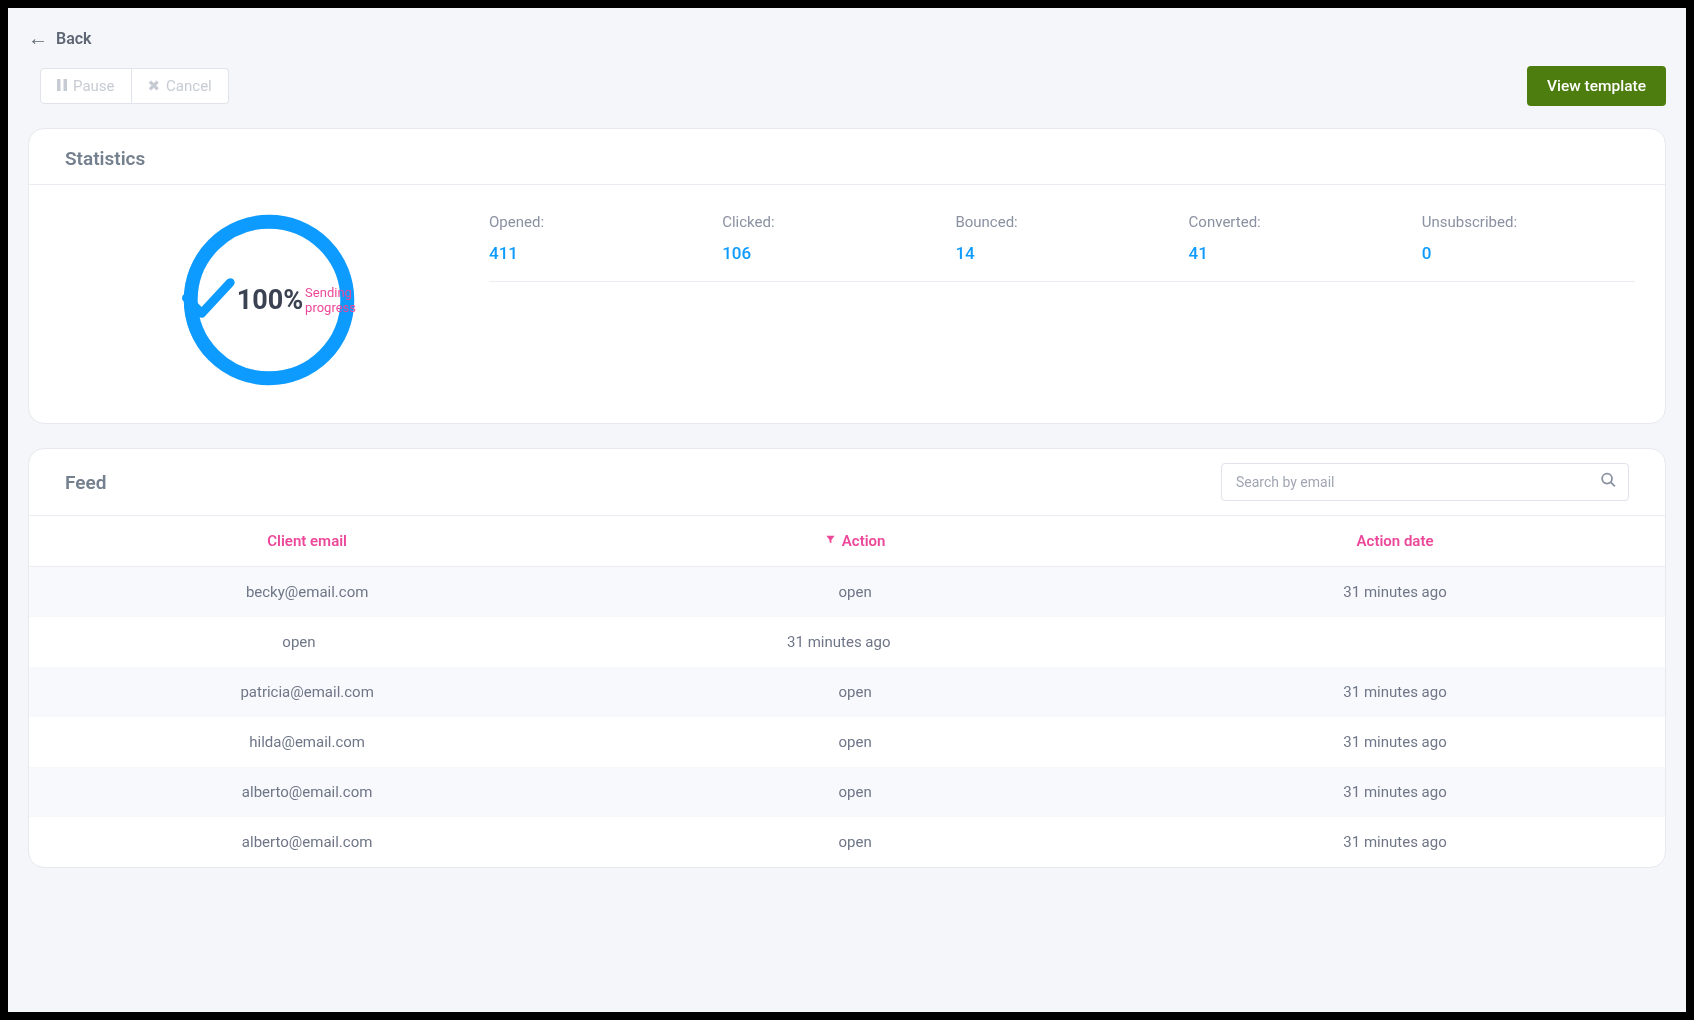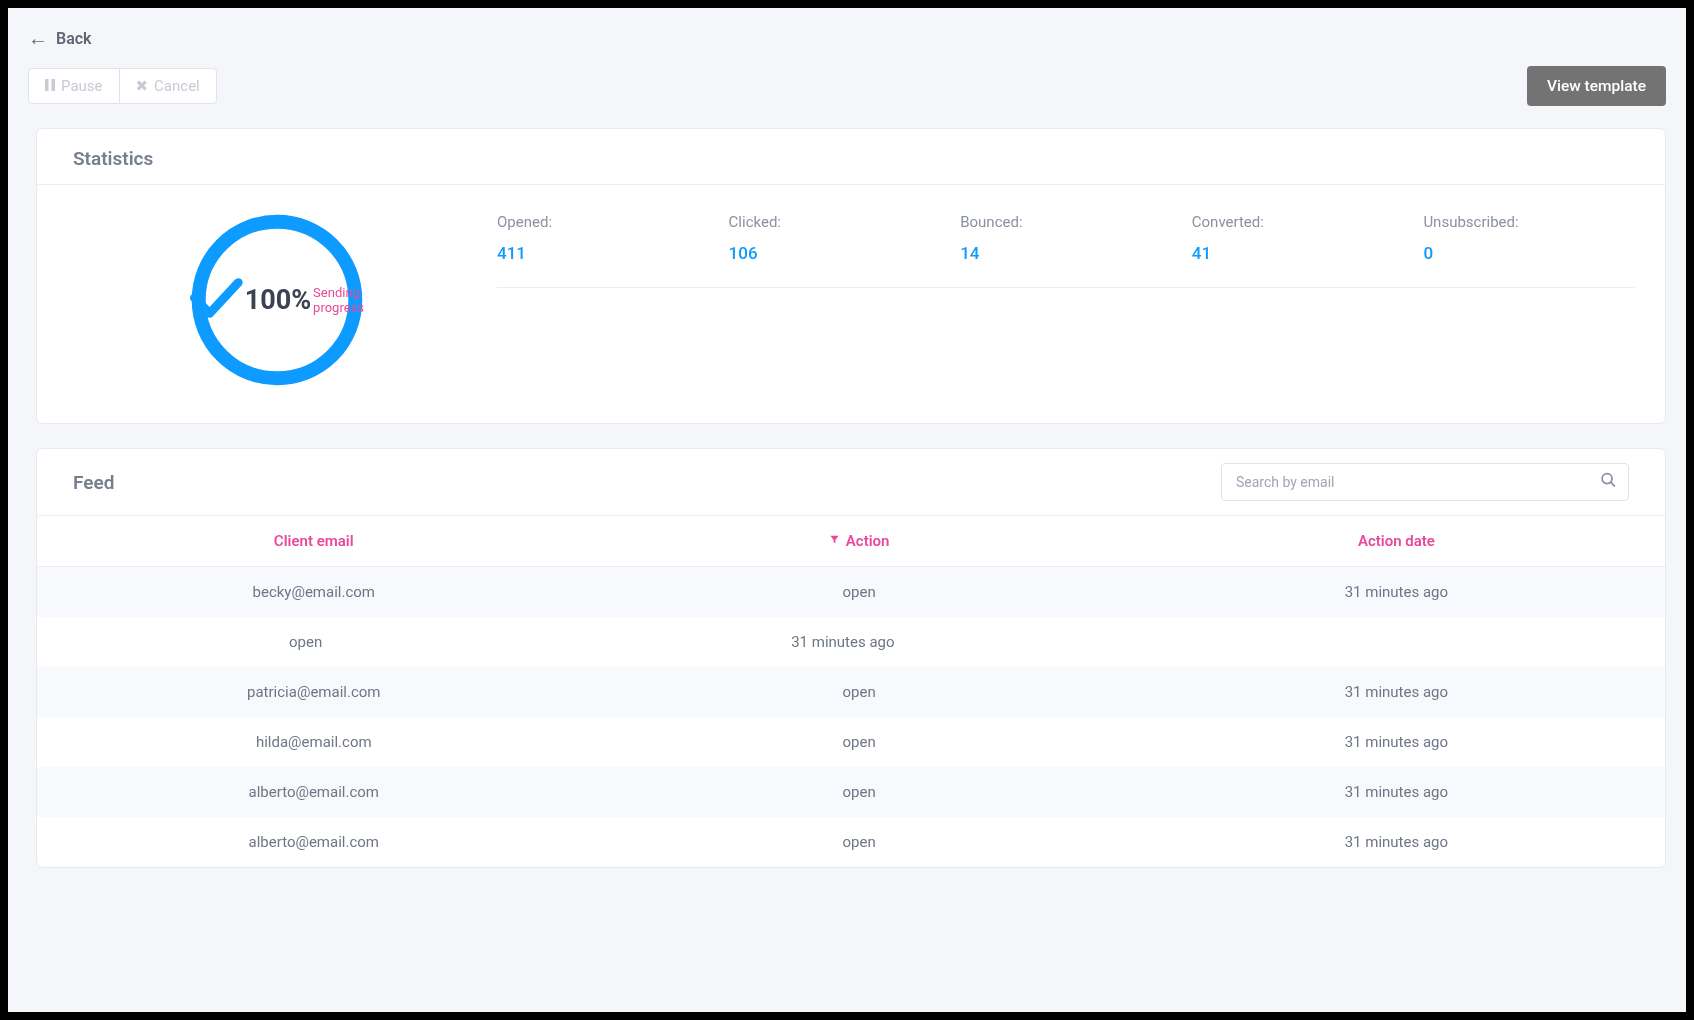--- a/index.html
+++ b/index.html
@@ -36,20 +36,21 @@
       font-size: 20px;
       line-height: 1;
     }
     .toolbar {
       display: flex;
       align-items: center;
       margin-bottom: 22px;
     }
     .btn-group {
       display: flex;
+      margin-left: 12px;
     }
     .btn {
       padding: 8px 16px;
       font-size: 15px;
       border: 1px solid #e0e3ea;
       background: #fff;
       cursor: pointer;
       display: flex;
       align-items: center;
       gap: 6px;
@@ -64,35 +65,34 @@
       border-radius: 4px 0 0 4px;
     }
     .btn-group .btn:last-child {
       border-radius: 0 4px 4px 0;
       border-left: none;
     }
     .spacer {
       flex: 1;
     }
     .btn-primary {
-      background: #737373;
+      background: #4d7c0f;
       color: #fff;
       border-radius: 4px;
       border: none;
       padding: 11px 20px;
       font-size: 15.5px;
       font-weight: 500;
       cursor: pointer;
     }
     .card {
       background: #fff;
       border: 1px solid #e7e9ef;
-      border-radius: 6px;
+      border-radius: 16px;
       margin-bottom: 24px;
-      margin-left: 8px;
     }
     .card-header {
       padding: 18px 36px 14px;
       border-bottom: 1px solid #ebedf2;
     }
     .card-header h3 {
       font-size: 19px;
       font-weight: 600;
       color: #75808f;
     }
@@ -157,21 +157,21 @@
       font-size: 22px;
       font-weight: 700;
       color: #2a2f3a;
       padding-bottom: 14px;
       border-bottom: 1px solid #ebedf2;
       margin-bottom: 14px;
     }
     .metrics {
       display: flex;
       justify-content: space-between;
-      padding-bottom: 24px;
+      padding-bottom: 18px;
       border-bottom: 1px solid #ebedf2;
       gap: 20px;
     }
     .metric {
       flex: 1;
     }
     .metric-label {
       font-size: 15px;
       color: #8a91a1;
       margin-bottom: 12px;

